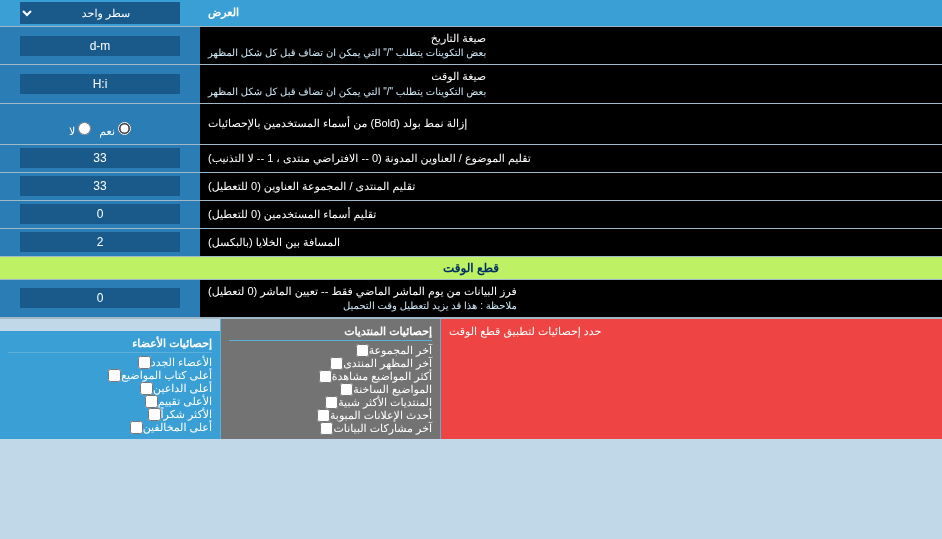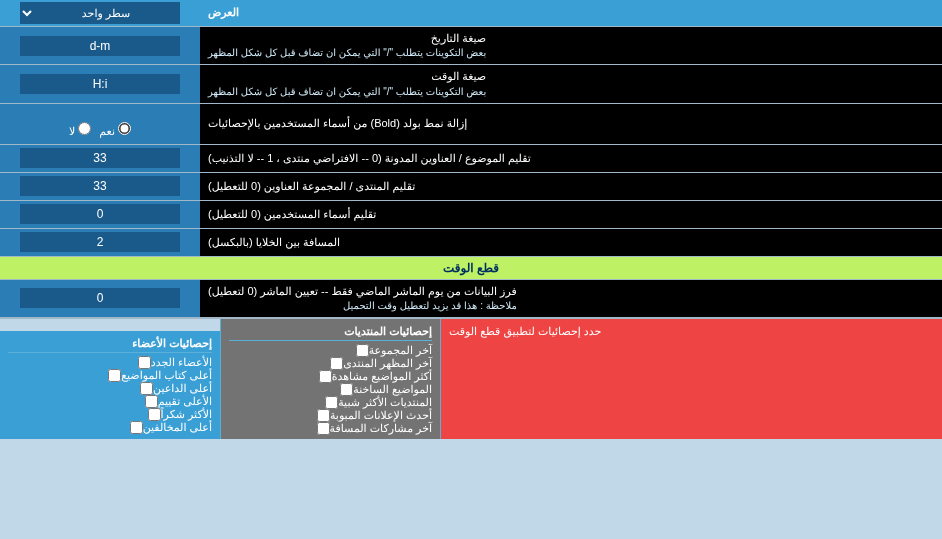--- a/index.html
+++ b/index.html
@@ -243,21 +243,21 @@
       </div>
       <div class="checkbox-item">
         <span>المنتديات الأكثر شبية</span>
         <input type="checkbox" style="">
       </div>
       <div class="checkbox-item">
         <span>أحدث الإعلانات المبوبة</span>
         <input type="checkbox" style="">
       </div>
       <div class="checkbox-item">
-        <span>آخر مشاركات المسافة</span>
+        <span>آخر مشاركات البيانات</span>
         <input type="checkbox" style="">
       </div>
     </div>
 
     <div style="width:220px; background:#3a9fd5; padding:4px 8px;margin-top:12px;">
       <div style="color:#fff; font-weight:bold; font-size:11px; text-align:right; padding:2px 0; border-bottom:1px solid #5ab0d8; margin-bottom:3px;">إحصائيات الأعضاء</div>
       <div class="checkbox-item">
         <span>الأعضاء الجدد</span>
         <input type="checkbox" style="">
       </div>

